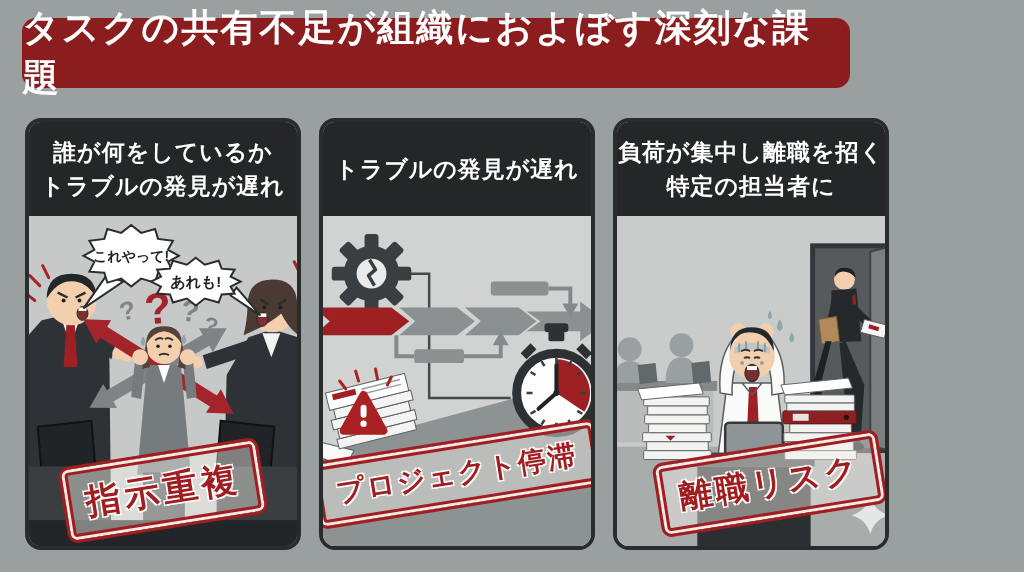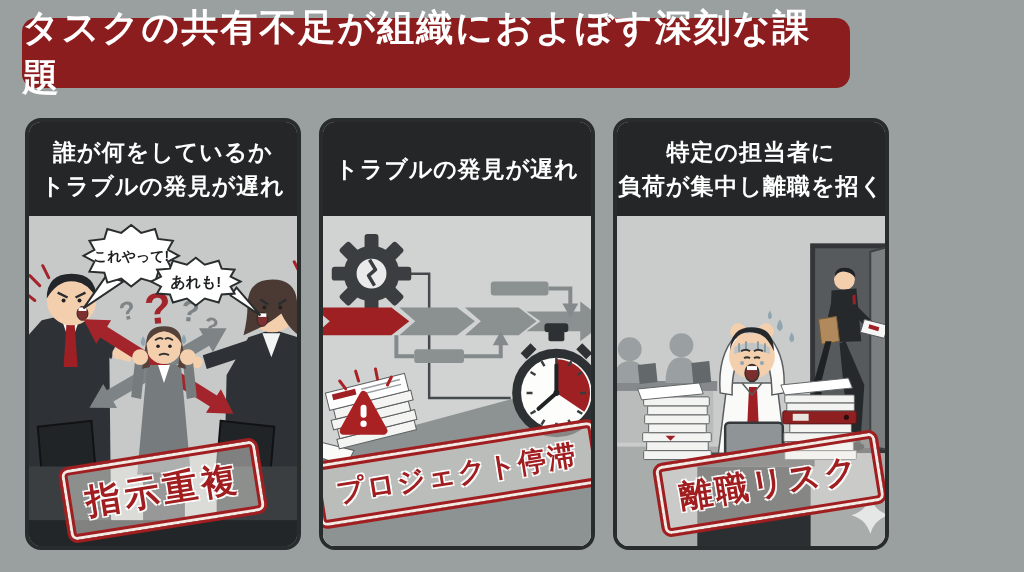--- a/index.html
+++ b/index.html
@@ -195,22 +195,22 @@
           <path d="M252,178 L252,150 M252,178 L234,194" stroke="#202325" stroke-width="4" stroke-linecap="round"></path>
           <circle cx="252" cy="178" r="3" fill="#202325"></circle>
         </g>
       </svg>
       <div class="stamp stamp2">プロジェクト停滞</div>
     </div>
   </div>
 
   <div class="panel">
     <div class="panel-header">
+      <div class="line">負荷が集中し離職を招く</div>
       <div class="line">特定の担当者に</div>
-      <div class="line">負荷が集中し離職を招く</div>
     </div>
     <div class="illustration">
       <svg viewBox="0 0 304 332" preserveAspectRatio="xMidYMid slice">
         <rect x="0" y="0" width="304" height="332" fill="#c9ccca"></rect>
         <rect x="0" y="232" width="304" height="100" fill="#a8acab"></rect>
 
         <g>
           <rect x="0" y="166" width="118" height="10" fill="#85898b"></rect>
           <rect x="2" y="176" width="112" height="52" fill="#b9bcbb"></rect>
           <circle cx="30" cy="134" r="12" fill="#9aa0a1"></circle>

